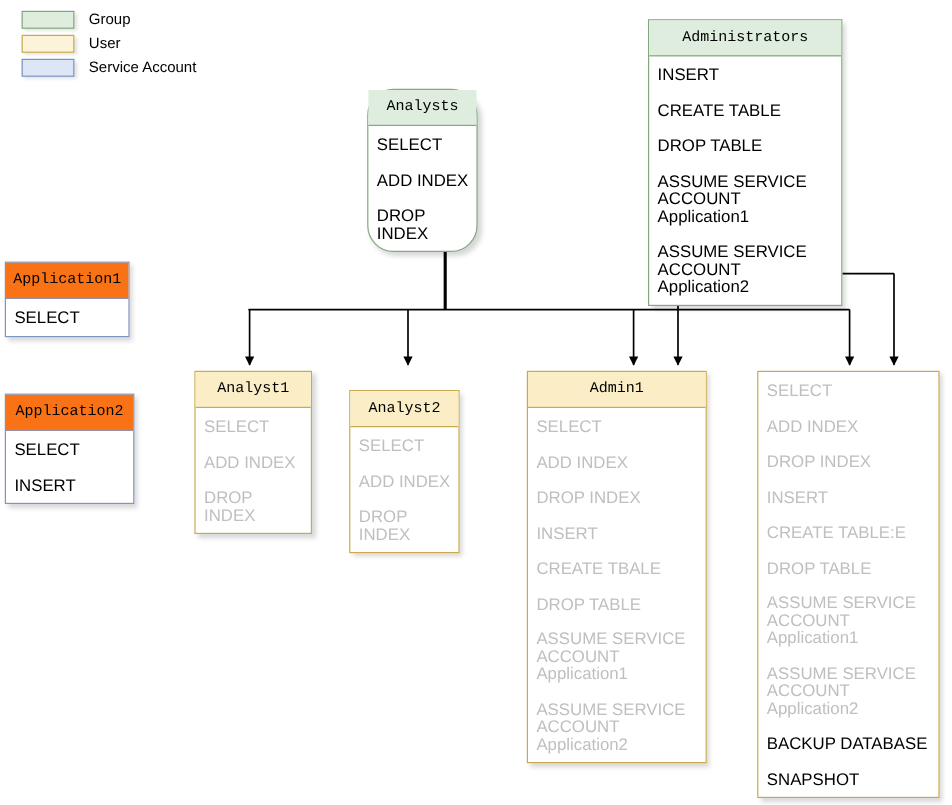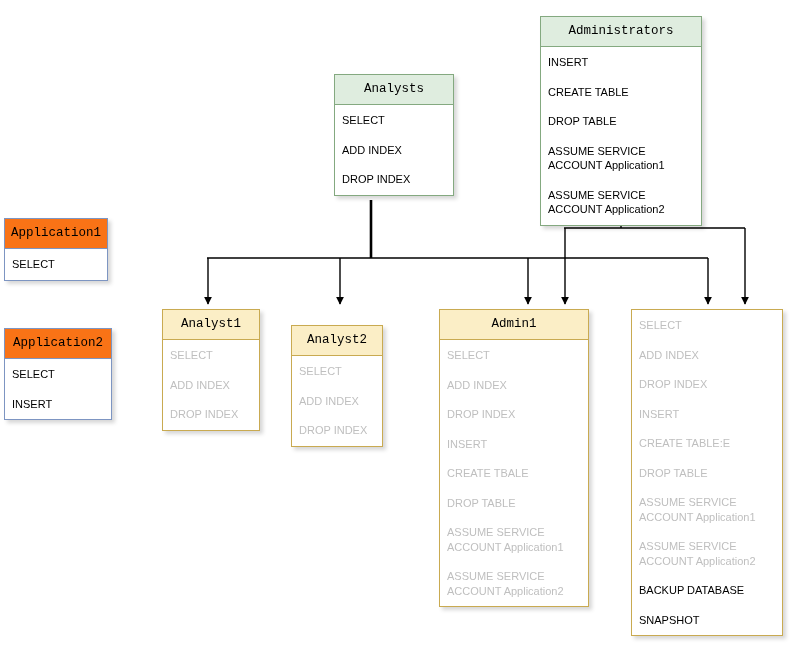--- a/index.html
+++ b/index.html
@@ -60,21 +60,21 @@
     color: #000000;
     padding: 7px 4px 8px 4px;
     border-bottom: 1px solid;
     font-family: Liberation Mono, monospace;
   }
   .node-body {
     box-sizing: border-box;
     padding: 8px 6px 8px 7px;
   }
   .perm {
-    font-size: 11px;
+    font-size: 14px;
     line-height: 14.5px;
     color: #000000;
     margin-bottom: 15px;
     white-space: pre-line;
   }
   .perm:last-child { margin-bottom: 0; }
   .perm.inherited { color: #bfbfbf; }
 
   
   .node.group { border: 1px solid #84a980; }
@@ -95,20 +95,34 @@
     width: 793px;
     height: 671px;
     pointer-events: none;
   }
 </style>
 </head>
 <body>
 
 <div id="canvas">
 
+  <div id="legend">
+    <div class="legend-row">
+      <span class="legend-swatch sw-group" style="background: rgb(223, 237, 223); border-color: rgb(132, 169, 128);"></span>
+      <span class="legend-label">Group</span>
+    </div>
+    <div class="legend-row">
+      <span class="legend-swatch sw-user" style="background: rgb(253, 243, 216); border-color: rgb(201, 170, 81);"></span>
+      <span class="legend-label">User</span>
+    </div>
+    <div class="legend-row">
+      <span class="legend-swatch sw-service" style="background: rgb(220, 230, 245); border-color: rgb(125, 149, 194);"></span>
+      <span class="legend-label">Service Account</span>
+    </div>
+  </div>
 
   <svg id="edges" viewBox="0 0 793 671" width="793" height="671">
     <defs>
       <marker id="arrow" viewBox="0 0 10 10" refX="9" refY="5" markerWidth="5.5" markerHeight="5.5" orient="auto-start-reverse">
         <path d="M 0 0 L 10 5 L 0 10 z" fill="#000000"></path>
       </marker>
     </defs>
 
     <g>
       <path d="M 371 200 L 371 258" stroke="#000000" stroke-width="2.6" fill="none"></path>
@@ -120,21 +134,21 @@
     </g>
 
     <g>
       <path d="M 621 220 L 621 228" stroke="#000000" stroke-width="1.4" fill="none"></path>
       <path d="M 564 228 L 745 228" stroke="#000000" stroke-width="1.4" fill="none"></path>
       <path d="M 565 228 L 565 304" stroke="#000000" stroke-width="1.4" fill="none" marker-end="url(#arrow)"></path>
       <path d="M 745 228 L 745 304" stroke="#000000" stroke-width="1.4" fill="none" marker-end="url(#arrow)"></path>
     </g>
   </svg>
 
-  <div class="node group" style="left:334px; top:74px; width:120px;">
+  <div class="node group" style="left:306px; top:74px; width:92px;border-radius:22px;">
     <div class="node-title">Analysts</div>
     <div class="node-body">
         <div class="perm">SELECT</div>
         <div class="perm">ADD INDEX</div>
         <div class="perm">DROP INDEX</div>
       </div>
   </div>
 
   <div class="node group" style="left:540px; top:16px; width:162px;">
     <div class="node-title">Administrators</div>

